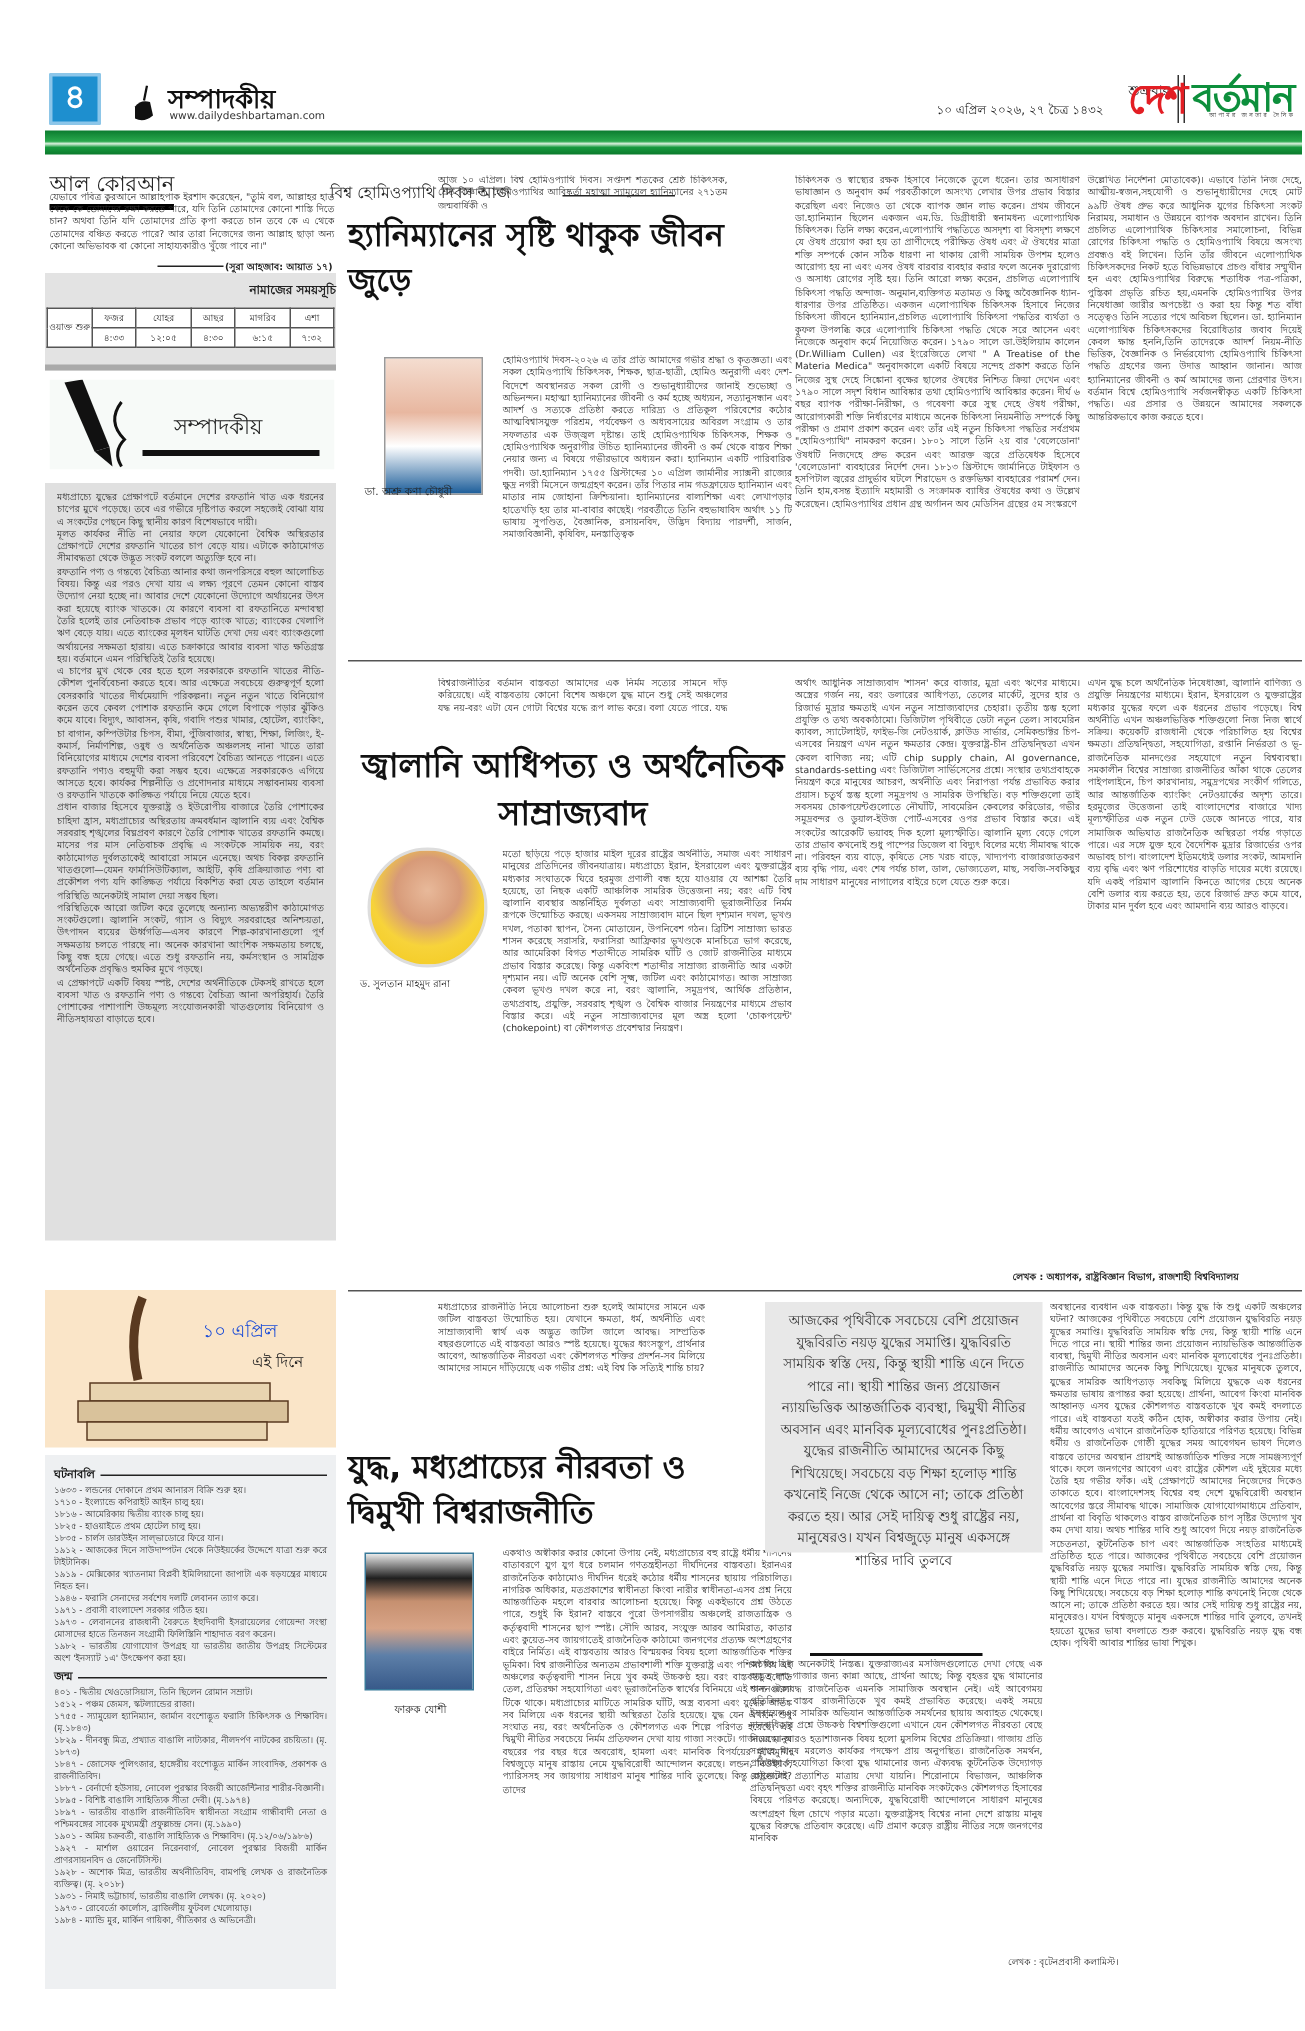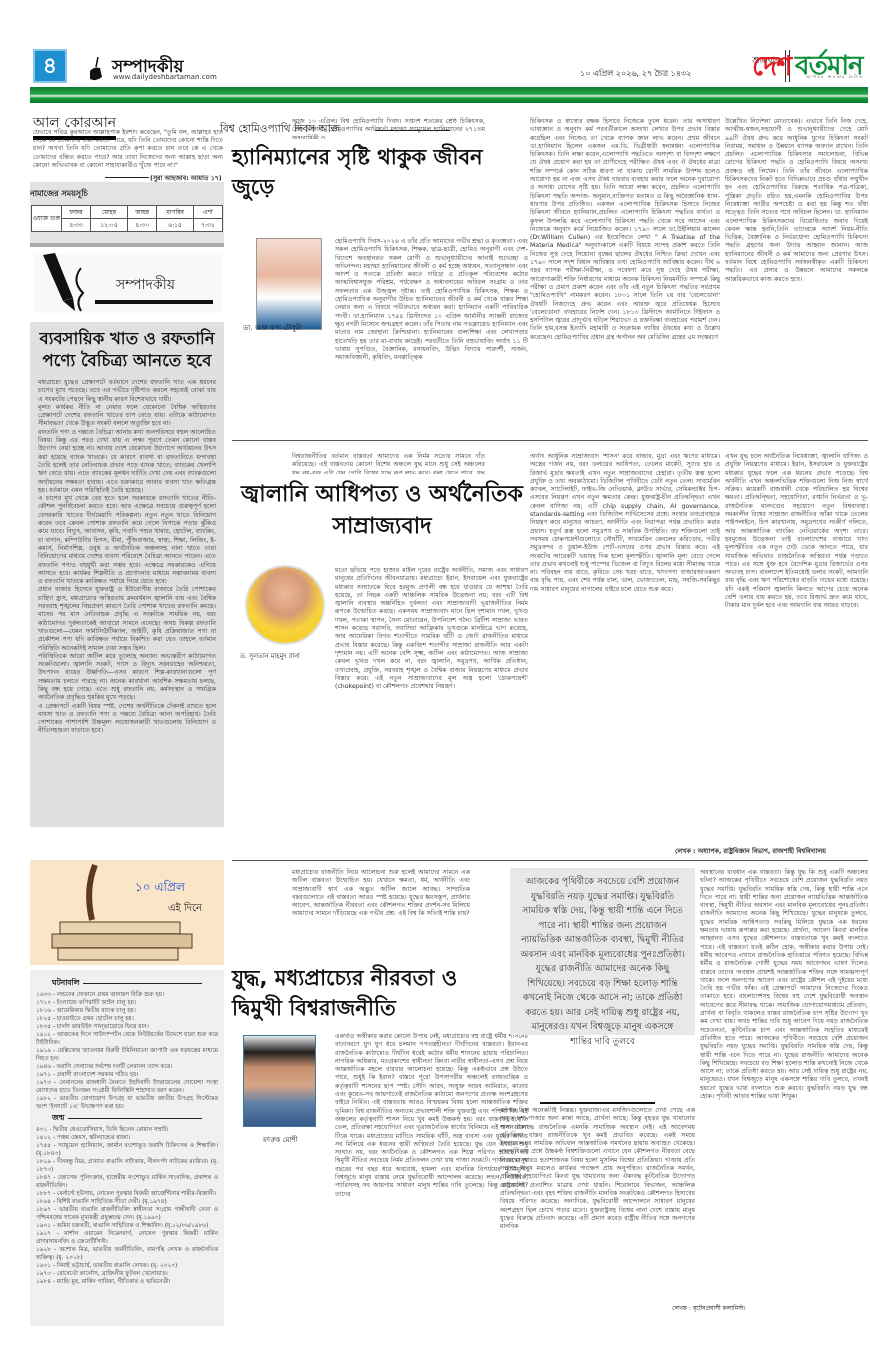--- a/index.html
+++ b/index.html
@@ -6,50 +6,50 @@
 body{width:870px;height:1354px;background:#fff;font-family:"DejaVu Serif",serif;color:#222;position:relative;overflow:hidden}
 .abs{position:absolute}
 .body-text{font-size:6.2px;line-height:8.3px;text-align:justify;color:#333;font-family:"DejaVu Sans",sans-serif;overflow:hidden}
 .body-text p{margin-bottom:0}
 
 #pageno{left:33px;top:49px;width:34px;height:34px;background:#1e8fcf;border:2px solid #8cc6ea;color:#fff;font:bold 22px "DejaVu Sans",sans-serif;text-align:center;line-height:30px}
 #pen-logo{left:86px;top:57px;width:20px;height:26px}
 #section-title{left:112px;top:53px;font:bold 17px "DejaVu Sans",sans-serif;color:#111}
 #site-url{left:113px;top:73px;font:7px "DejaVu Sans",sans-serif;color:#333}
 #day{left:640px;top:53px;font:9px "DejaVu Sans",sans-serif;color:#222;text-align:right;width:140px}
-#date{left:580px;top:67px;font:8px "DejaVu Sans",sans-serif;color:#222;text-align:left;width:200px}
+#date{left:580px;top:67px;font:8px "DejaVu Sans",sans-serif;color:#222;text-align:center;width:200px}
 #vdiv{left:785px;top:50px;width:5px;height:32px;border-left:1.5px solid #333;border-right:1.5px solid #333}
 #brand-desh{left:795px;top:45px;font:bold 27px "DejaVu Sans",sans-serif;color:#e31e24;letter-spacing:-1px}
 #brand-bartaman{left:835px;top:45px;font:bold 27px "DejaVu Sans",sans-serif;color:#0d8f3c;letter-spacing:-1px}
 #brand-tag{left:806px;top:74px;font:4px "DejaVu Sans",sans-serif;color:#333;letter-spacing:1.5px}
 #green-bar{left:30px;top:87px;width:838px;height:16px;background:linear-gradient(180deg,#0c7c2f 0%,#2aa84d 45%,#d9f0dc 55%,#17993e 70%,#0b7a2c 100%)}
 
 #quran-title{left:33px;top:111px;font:14px "DejaVu Sans",sans-serif;color:#222;border-bottom:4px solid #000000;padding-bottom:1px}
 #quran-text{left:33px;top:128px;width:190px;font-size:6.2px;line-height:8.2px}
 #quran-ref-line{left:105px;top:177px;width:44px;border-top:1px solid #222}
 #quran-ref{left:150px;top:173px;font:bold 6.3px "DejaVu Sans",sans-serif;color:#222}
 
 #namaz-box{left:30px;top:182px;width:194px;height:65px;background:#e3e3e3;border-bottom:4px solid #aaa}
-#namaz-title{position:absolute;left:0;top:5px;width:100%;text-align:left;font:bold 8px "DejaVu Sans",sans-serif;color:#222}
+#namaz-title{position:absolute;left:0;top:5px;width:100%;text-align:right;font:bold 8px "DejaVu Sans",sans-serif;color:#222}
 #namaz-table{position:absolute;left:1px;top:23px;width:192px;border-collapse:collapse;background:#fff;font:6px "DejaVu Sans",sans-serif}
 #namaz-table td{border:1px solid #555;text-align:center;height:13px;color:#222}
 
 #ed-logo{left:33px;top:253px;width:190px;height:60px}
 #ed-logo-label{left:116px;top:273px;font:14px "DejaVu Sans",sans-serif;color:#222}
 #ed-line{left:95px;top:300px;width:118px;height:4px;background:#111}
 
 #ed-box{left:30px;top:322px;width:194px;height:505px;background:#e0e0e0;padding:6px 8px}
 #ed-head{font:bold 16.5px "DejaVu Sans",sans-serif;text-align:center;line-height:22px;color:#111;margin-bottom:6px}
 #ed-body{height:460px}
 
 #tday-img{left:30px;top:860px;width:194px;height:105px;background:#fae5c8}
 #tday-date{left:135px;top:878px;font:12px "DejaVu Sans",sans-serif;color:#1d4ed8}
 #tday-sub{left:168px;top:900px;font:10px "DejaVu Sans",sans-serif;color:#222}
 #tday-box{left:30px;top:970px;width:194px;height:356px;background:#eef0f2;padding:5px 6px}
-.tday-h{font:bold 7.5px "DejaVu Sans",sans-serif;color:#111;margin:2px 16px 1px;display:flex;align-items:center}
+.tday-h{font:bold 7.5px "DejaVu Sans",sans-serif;color:#111;margin:2px 0 1px;display:flex;align-items:center}
 .tday-h:after{content:"";flex:1;border-top:1px solid #222;margin-left:4px}
 .tday-item{font:5.8px "DejaVu Sans",sans-serif;line-height:8px;color:#333;text-align:justify}
 .hrule{height:1px;background:#555}
 
 #h-kicker{left:220px;top:121px;font:10.5px "DejaVu Sans",sans-serif;color:#222}
 #h-kicker-line{left:375px;top:130px;width:75px;border-top:1px solid #222}
 #h-title{left:232px;top:140px;width:350px;font:bold 21px "DejaVu Sans",sans-serif;line-height:30px;color:#111}
 #h-photo{left:256px;top:238px;width:66px;height:92px;background:linear-gradient(180deg,#f4ddd0 0%,#e8b7a0 40%,#fff 65%,#1d5e9a 100%);border:1px solid #999}
 #h-caption{left:243px;top:322px;font:7px "DejaVu Sans",sans-serif;color:#222}
 #h-intro{left:292px;top:117px;width:193px}
@@ -126,21 +126,20 @@
 <svg class="abs" id="ed-logo" viewBox="0 0 190 60">
   <rect x="0" y="0" width="190" height="60" fill="#f7faf8"></rect>
   <path d="M10 2 L22 0 L40 45 L30 48 Z" fill="#111"></path>
   <path d="M30 48 L40 45 L42 58 Z" fill="#111"></path>
   <path d="M48 15 Q38 28 50 40 Q42 48 48 58" stroke="#111" stroke-width="2" fill="none"></path>
 </svg>
 <div class="abs" id="ed-logo-label">সম্পাদকীয়</div>
 <div class="abs" id="ed-line"></div>
 
 <div class="abs" id="ed-box">
-  <div id="ed-head">ব্যবসায়িক খাত ও রফতানি পণ্যে বৈচিত্র্য আনতে হবে</div>
   <div id="ed-body" class="body-text">
     <p>মধ্যপ্রাচ্যে যুদ্ধের প্রেক্ষাপটে বর্তমানে দেশের রফতানি খাত এক ধরনের চাপের মুখে পড়েছে। তবে এর গভীরে দৃষ্টিপাত করলে সহজেই বোঝা যায় এ সংকটের পেছনে কিছু স্থানীয় কারণ বিশেষভাবে দায়ী।</p>
     <p>মূলত কার্যকর নীতি না নেয়ার ফলে যেকোনো বৈশ্বিক অস্থিরতার প্রেক্ষাপটে দেশের রফতানি খাতের চাপ বেড়ে যায়। এটাকে কাঠামোগত সীমাবদ্ধতা থেকে উদ্ভূত সংকট বললে অত্যুক্তি হবে না।</p>
     <p>রফতানি পণ্য ও গন্তব্যে বৈচিত্র্য আনার কথা জনপরিসরে বহুল আলোচিত বিষয়। কিন্তু এর পরও দেখা যায় এ লক্ষ্য পূরণে তেমন কোনো বাস্তব উদ্যোগ নেয়া হচ্ছে না। আবার দেশে যেকোনো উদ্যোগে অর্থায়নের উৎস করা হয়েছে ব্যাংক খাতকে। যে কারণে ব্যবসা বা রফতানিতে মন্দাবস্থা তৈরি হলেই তার নেতিবাচক প্রভাব পড়ে ব্যাংক খাতে; ব্যাংকের খেলাপি ঋণ বেড়ে যায়। এতে ব্যাংকের মূলধন ঘাটতি দেখা দেয় এবং ব্যাংকগুলো অর্থায়নের সক্ষমতা হারায়। এতে চক্রাকারে আবার ব্যবসা খাত ক্ষতিগ্রস্ত হয়। বর্তমানে এমন পরিস্থিতিই তৈরি হয়েছে।</p>
     <p>এ চাপের মুখ থেকে বের হতে হলে সরকারকে রফতানি খাতের নীতি-কৌশল পুনর্বিবেচনা করতে হবে। আর এক্ষেত্রে সবচেয়ে গুরুত্বপূর্ণ হলো বেসরকারি খাতের দীর্ঘমেয়াদি পরিকল্পনা। নতুন নতুন খাতে বিনিয়োগ করেন তবে কেবল পোশাক রফতানি কমে গেলে বিপাকে পড়ার ঝুঁকিও কমে যাবে। বিদ্যুৎ, আবাসন, কৃষি, গবাদি পশুর খামার, হোটেল, ব্যাংকিং, চা বাগান, কম্পিউটার চিপস, বীমা, পুঁজিবাজার, স্বাস্থ্য, শিক্ষা, লিজিং, ই-কমার্স, নির্মাণশিল্প, ওষুধ ও অর্থনৈতিক অঞ্চলসহ নানা খাতে তারা বিনিয়োগের মাধ্যমে দেশের ব্যবসা পরিবেশে বৈচিত্র্য আনতে পারেন। এতে রফতানি পণ্যও বহুমুখী করা সম্ভব হবে। এক্ষেত্রে সরকারকেও এগিয়ে আসতে হবে। কার্যকর শিল্পনীতি ও প্রণোদনার মাধ্যমে সম্ভাবনাময় ব্যবসা ও রফতানি খাতকে কাঙ্ক্ষিত পর্যায়ে নিয়ে যেতে হবে।</p>
     <p>প্রধান বাজার হিসেবে যুক্তরাষ্ট্র ও ইউরোপীয় বাজারে তৈরি পোশাকের চাহিদা হ্রাস, মধ্যপ্রাচ্যের অস্থিরতায় ক্রমবর্ধমান জ্বালানি ব্যয় এবং বৈশ্বিক সরবরাহ শৃঙ্খলের বিঘ্নপ্রবণ কারণে তৈরি পোশাক খাতের রফতানি কমছে। মাসের পর মাস নেতিবাচক প্রবৃদ্ধি এ সংকটকে সাময়িক নয়, বরং কাঠামোগত দুর্বলতাকেই আবারো সামনে এনেছে। অথচ বিকল্প রফতানি খাতগুলো—যেমন ফার্মাসিউটিক্যাল, আইটি, কৃষি প্রক্রিয়াজাত পণ্য বা প্রকৌশল পণ্য যদি কাঙ্ক্ষিত পর্যায়ে বিকশিত করা যেত তাহলে বর্তমান পরিস্থিতি অনেকটাই সামাল দেয়া সম্ভব ছিল।</p>
     <p>পরিস্থিতিকে আরো জটিল করে তুলেছে অন্যান্য অভ্যন্তরীণ কাঠামোগত সংকটগুলো। জ্বালানি সংকট, গ্যাস ও বিদ্যুৎ সরবরাহের অনিশ্চয়তা, উৎপাদন ব্যয়ের ঊর্ধ্বগতি—এসব কারণে শিল্প-কারখানাগুলো পূর্ণ সক্ষমতায় চলতে পারছে না। অনেক কারখানা আংশিক সক্ষমতায় চলছে, কিছু বন্ধ হয়ে গেছে। এতে শুধু রফতানি নয়, কর্মসংস্থান ও সামগ্রিক অর্থনৈতিক প্রবৃদ্ধিও হুমকির মুখে পড়ছে।</p>
     <p>এ প্রেক্ষাপটে একটি বিষয় স্পষ্ট, দেশের অর্থনীতিকে টেকসই রাখতে হলে ব্যবসা খাত ও রফতানি পণ্য ও গন্তব্যে বৈচিত্র্য আনা অপরিহার্য। তৈরি পোশাকের পাশাপাশি উচ্চমূল্য সংযোজনকারী খাতগুলোয় বিনিয়োগ ও নীতিসহায়তা বাড়াতে হবে।</p>
   </div>
 </div>
@@ -192,21 +191,21 @@
 <div class="abs" id="h-title" style="left:232px;width:300px;top:142px">হ্যানিম্যানের সৃষ্টি থাকুক জীবন জুড়ে</div>
 <div class="abs" id="h-photo"></div>
 <div class="abs" id="h-caption">ডা. অশ্রু কণা চৌধুরী</div>
 <div class="abs body-text" id="h-col1">হোমিওপ্যাথি দিবস-২০২৬ এ তাঁর প্রতি আমাদের গভীর শ্রদ্ধা ও কৃতজ্ঞতা। এবং সকল হোমিওপ্যাথি চিকিৎসক, শিক্ষক, ছাত্র-ছাত্রী, হোমিও অনুরাগী এবং দেশ-বিদেশে অবস্থানরত সকল রোগী ও শুভানুধ্যায়ীদের জানাই শুভেচ্ছা ও অভিনন্দন। মহাত্মা হ্যানিম্যানের জীবনী ও কর্ম হচ্ছে অধ্যয়ন, সত্যানুসন্ধান এবং আদর্শ ও সত্যকে প্রতিষ্ঠা করতে দারিদ্র্য ও প্রতিকূল পরিবেশের কঠোর আত্মবিশ্বাসযুক্ত পরিশ্রম, পর্যবেক্ষণ ও অধ্যবসায়ের অবিরল সংগ্রাম ও তার সফলতার এক উজ্জ্বল দৃষ্টান্ত। তাই হোমিওপ্যাথিক চিকিৎসক, শিক্ষক ও হোমিওপ্যাথিক অনুরাগীর উচিত হ্যানিম্যানের জীবনী ও কর্ম থেকে বাস্তব শিক্ষা নেয়ার জন্য এ বিষয়ে গভীরভাবে অধ্যয়ন করা। হ্যানিম্যান একটি পারিবারিক পদবী। ডা.হ্যানিম্যান ১৭৫৫ খ্রিস্টাব্দের ১০ এপ্রিল জার্মানীর স্যাক্সনী রাজ্যের ক্ষুদ্র নগরী মিসেনে জন্মগ্রহণ করেন। তাঁর পিতার নাম গডফ্রায়েড হ্যানিম্যান এবং মাতার নাম জোহানা ক্রিশ্চিয়ানা। হ্যানিম্যানের বাল্যশিক্ষা এবং লেখাপড়ার হাতেখড়ি হয় তার মা-বাবার কাছেই। পরবর্তীতে তিনি বহুভাষাবিদ অর্থাৎ ১১ টি ভাষায় সুপণ্ডিত, বৈজ্ঞানিক, রসায়নবিদ, উদ্ভিদ বিদ্যায় পারদর্শী, সার্জন, সমাজবিজ্ঞানী, কৃষিবিদ, মনস্তাত্ত্বিক</div>
 <div class="abs body-text" id="h-col2">চিকিৎসক ও স্বাস্থ্যের রক্ষক হিসাবে নিজেকে তুলে ধরেন। তার অসাধারণ ভাষাজ্ঞান ও অনুবাদ কর্ম পরবর্তীকালে অসংখ্য লেখার উপর প্রভাব বিস্তার করেছিল এবং নিজেও তা থেকে ব্যাপক জ্ঞান লাভ করেন। প্রথম জীবনে ডা.হ্যানিম্যান ছিলেন একজন এম.ডি. ডিগ্রীধারী স্বনামধন্য এলোপ্যাথিক চিকিৎসক। তিনি লক্ষ্য করেন,এলোপ্যাথি পদ্ধতিতে অসদৃশ্য বা বিসদৃশ্য লক্ষণে যে ঔষধ প্রয়োগ করা হয় তা প্রাণীদেহে পরীক্ষিত ঔষধ এবং ঐ ঔষধের মাত্রা শক্তি সম্পর্কে কোন সঠিক ধারণা না থাকায় রোগী সাময়িক উপশম হলেও আরোগ্য হয় না এবং এসব ঔষধ বারবার ব্যবহার করার ফলে অনেক দুরারোগ্য ও অসাধ্য রোগের সৃষ্টি হয়। তিনি আরো লক্ষ্য করেন, প্রচলিত এলোপ্যাথি চিকিৎসা পদ্ধতি অন্দাজ- অনুমান,ব্যক্তিগত মতামত ও কিছু অবৈজ্ঞানিক ধ্যান-ধারণার উপর প্রতিষ্ঠিত। একজন এলোপ্যাথিক চিকিৎসক হিসাবে নিজের চিকিৎসা জীবনে হ্যানিম্যান,প্রচলিত এলোপ্যাথি চিকিৎসা পদ্ধতির ব্যর্থতা ও কুফল উপলব্ধি করে এলোপ্যাথি চিকিৎসা পদ্ধতি থেকে সরে আসেন এবং নিজেকে অনুবাদ কর্মে নিয়োজিত করেন। ১৭৯০ সালে ডা.উইলিয়াম কালেন (Dr.William Cullen) এর ইংরেজিতে লেখা " A Treatise of the Materia Medica" অনুবাদকালে একটি বিষয়ে সন্দেহ প্রকাশ করতে তিনি নিজের সুস্থ দেহে সিঙ্কোনা বৃক্ষের ছালের ঔষধের নিশ্চিত ক্রিয়া দেখেন এবং ১৭৯০ সালে সদৃশ বিধান আবিষ্কার তথা হোমিওপ্যাথি আবিষ্কার করেন। দীর্ঘ ৬ বছর ব্যাপক পরীক্ষা-নিরীক্ষা, ও গবেষণা করে সুস্থ দেহে ঔষধ পরীক্ষা, আরোগ্যকারী শক্তি নির্ধারণের মাধ্যমে অনেক চিকিৎসা নিয়মনীতি সম্পর্কে কিছু পরীক্ষা ও প্রমাণ প্রকাশ করেন এবং তাঁর এই নতুন চিকিৎসা পদ্ধতির সর্বপ্রথম "হোমিওপ্যাথি" নামকরণ করেন। ১৮০১ সালে তিনি ২য় বার 'বেলেডোনা' ঔষধটি নিজদেহে প্রুভ করেন এবং আরক্ত জ্বরে প্রতিষেধক হিসেবে 'বেলেডোনা' ব্যবহারের নির্দেশ দেন। ১৮১৩ খ্রিস্টাব্দে জার্মানিতে টাইফাস ও হসপিটাল জ্বরের প্রাদুর্ভাব ঘটলে শিরাভেদ ও রক্তভিক্ষা ব্যবহারের পরামর্শ দেন। তিনি হাম,বসন্ত ইত্যাদি মহামারী ও সংক্রামক ব্যাধির ঔষধের কথা ও উল্লেখ করেছেন। হোমিওপ্যাথির প্রধান গ্রন্থ অর্গানন অব মেডিসিন গ্রন্থের ৫ম সংস্করণে</div>
 <div class="abs body-text" id="h-col3">উল্লেখিত নির্দেশনা মোতাবেক)। এভাবে তিনি নিজ দেহে, আত্মীয়-স্বজন,সহযোগী ও শুভানুধ্যায়ীদের দেহে মোট ৯৯টি ঔষধ প্রুভ করে আধুনিক যুগের চিকিৎসা সংকট নিরাময়, সমাধান ও উন্নয়নে ব্যাপক অবদান রাখেন। তিনি প্রচলিত এলোপ্যাথিক চিকিৎসার সমালোচনা, বিভিন্ন রোগের চিকিৎসা পদ্ধতি ও হোমিওপ্যাথি বিষয়ে অসংখ্য প্রবন্ধও বই লিখেন। তিনি তাঁর জীবনে এলোপ্যাথিক চিকিৎসকদের নিকট হতে বিভিন্নভাবে প্রচণ্ড বাঁধার সম্মুখীন হন এবং হোমিওপ্যাথির বিরুদ্ধে শতাধিক পত্র-পত্রিকা, পুস্তিকা প্রভৃতি রচিত হয়,এমনকি হোমিওপ্যাথির উপর নিষেধাজ্ঞা জারীর অপচেষ্টা ও করা হয় কিন্তু শত বাঁধা সত্ত্বেও তিনি সত্যের পথে অবিচল ছিলেন। ডা. হ্যানিম্যান এলোপ্যাথিক চিকিৎসকদের বিরোধিতার জবাব দিয়েই কেবল ক্ষান্ত হননি,তিনি তাদেরকে আদর্শ নিয়ম-নীতি ভিত্তিক, বৈজ্ঞানিক ও নির্ভরযোগ্য হোমিওপ্যাথি চিকিৎসা পদ্ধতি গ্রহণের জন্য উদাত্ত আহ্বান জানান। আজ হ্যানিম্যানের জীবনী ও কর্ম আমাদের জন্য প্রেরণার উৎস। বর্তমান বিশ্বে হোমিওপ্যাথি সর্বজনস্বীকৃত একটি চিকিৎসা পদ্ধতি। এর প্রসার ও উন্নয়নে আমাদের সকলকে আন্তরিকভাবে কাজ করতে হবে।</div>
 
 <div class="abs hrule" style="left:232px;top:440px;width:636px"></div>
 
 <div class="abs body-text" id="j-top1">বিশ্বরাজনীতির বর্তমান বাস্তবতা আমাদের এক নির্মম সত্যের সামনে দাঁড় করিয়েছে। এই বাস্তবতায় কোনো বিশেষ অঞ্চলে যুদ্ধ মানে শুধু সেই অঞ্চলের যুদ্ধ নয়-বরং এটা যেন গোটা বিশ্বের যুদ্ধে রূপ লাভ করে। বলা যেতে পারে, যুদ্ধ কেবল সীমান্তে সীমাবদ্ধ থাকে না; যুদ্ধের অভিঘাত বা প্রভাব ঢেউয়ের মতো ছড়িয়ে পড়ে হাজার মাইল দূরের রাষ্ট্রের অর্থনীতি, সমাজ</div>
-<div class="abs" id="j-title" style="left:232px;top:478px;width:300px">জ্বালানি আধিপত্য ও অর্থনৈতিক সাম্রাজ্যবাদ</div>
+<div class="abs" id="j-title" style="left:232px;top:496px;width:300px">জ্বালানি আধিপত্য ও অর্থনৈতিক সাম্রাজ্যবাদ</div>
 <div class="abs" id="j-photo"></div>
 <div class="abs" id="j-caption">ড. সুলতান মাহমুদ রানা</div>
 <div class="abs body-text" id="j-col1">মতো ছড়িয়ে পড়ে হাজার মাইল দূরের রাষ্ট্রের অর্থনীতি, সমাজ এবং সাধারণ মানুষের প্রতিদিনের জীবনযাত্রায়। মধ্যপ্রাচ্যে ইরান, ইসরায়েল এবং যুক্তরাষ্ট্রের মধ্যকার সংঘাতকে ঘিরে হরমুজ প্রণালী বন্ধ হয়ে যাওয়ার যে আশঙ্কা তৈরি হয়েছে, তা নিছক একটি আঞ্চলিক সামরিক উত্তেজনা নয়; বরং এটি বিশ্ব জ্বালানি ব্যবস্থার অন্তর্নিহিত দুর্বলতা এবং সাম্রাজ্যবাদী ভূরাজনীতির নির্মম রূপকে উন্মোচিত করছে। একসময় সাম্রাজ্যবাদ মানে ছিল দৃশ্যমান দখল, ভূখণ্ড দখল, পতাকা স্থাপন, সৈন্য মোতায়েন, উপনিবেশ গঠন। ব্রিটিশ সাম্রাজ্য ভারত শাসন করেছে সরাসরি, ফরাসিরা আফ্রিকার ভূখণ্ডকে মানচিত্রে ভাগ করেছে, আর আমেরিকা বিগত শতাব্দীতে সামরিক ঘাঁটি ও জোট রাজনীতির মাধ্যমে প্রভাব বিস্তার করেছে। কিন্তু একবিংশ শতাব্দীর সাম্রাজ্য রাজনীতি আর একটা দৃশ্যমান নয়। এটি অনেক বেশি সূক্ষ্ম, জটিল এবং কাঠামোগত। আজ সাম্রাজ্য কেবল ভূখণ্ড দখল করে না, বরং জ্বালানি, সমুদ্রপথ, আর্থিক প্রতিষ্ঠান, তথ্যপ্রবাহ, প্রযুক্তি, সরবরাহ শৃঙ্খল ও বৈশ্বিক বাজার নিয়ন্ত্রণের মাধ্যমে প্রভাব বিস্তার করে। এই নতুন সাম্রাজ্যবাদের মূল অস্ত্র হলো 'চোকপয়েন্ট' (chokepoint) বা কৌশলগত প্রবেশদ্বার নিয়ন্ত্রণ।</div>
 <div class="abs body-text" id="j-col2">অর্থাৎ আধুনিক সাম্রাজ্যবাদ 'শাসন' করে বাজার, মুদ্রা এবং ঋণের মাধ্যমে। অস্ত্রের গর্জন নয়, বরং ডলারের আধিপত্য, তেলের মার্কেট, সুদের হার ও রিজার্ভ মুদ্রার ক্ষমতাই এখন নতুন সাম্রাজ্যবাদের চেহারা। তৃতীয় স্তম্ভ হলো প্রযুক্তি ও তথ্য অবকাঠামো। ডিজিটাল পৃথিবীতে ডেটা নতুন তেল। সাবমেরিন ক্যাবল, স্যাটেলাইট, ফাইভ-জি নেটওয়ার্ক, ক্লাউড সার্ভার, সেমিকন্ডাক্টর চিপ-এসবের নিয়ন্ত্রণ এখন নতুন ক্ষমতার কেন্দ্র। যুক্তরাষ্ট্র-চীন প্রতিদ্বন্দ্বিতা এখন কেবল বাণিজ্য নয়; এটি chip supply chain, AI governance, standards-setting এবং ডিজিটাল সার্ভিসেসের প্রশ্নে। সংস্থার তথ্যপ্রবাহকে নিয়ন্ত্রণ করে মানুষের আচরণ, অর্থনীতি এবং নিরাপত্তা পর্যন্ত প্রভাবিত করার প্রয়াস। চতুর্থ স্তম্ভ হলো সমুদ্রপথ ও সামরিক উপস্থিতি। বড় শক্তিগুলো তাই সবসময় চোকপয়েন্টগুলোতে নৌঘাঁটি, সাবমেরিন কেবলের করিডোর, গভীর সমুদ্রবন্দর ও ডুয়াল-ইউজ পোর্ট-এসবের ওপর প্রভাব বিস্তার করে। এই সংকটের আরেকটি ভয়াবহ দিক হলো মূল্যস্ফীতি। জ্বালানি মূল্য বেড়ে গেলে তার প্রভাব কখনোই শুধু পাম্পের ডিজেল বা বিদ্যুৎ বিলের মধ্যে সীমাবদ্ধ থাকে না। পরিবহন ব্যয় বাড়ে, কৃষিতে সেচ খরচ বাড়ে, খাদ্যপণ্য বাজারজাতকরণ ব্যয় বৃদ্ধি পায়, এবং শেষ পর্যন্ত চাল, ডাল, ভোজ্যতেল, মাছ, সবজি-সবকিছুর দাম সাধারণ মানুষের নাগালের বাইরে চলে যেতে শুরু করে।</div>
 <div class="abs body-text" id="j-col3" style="height:400px">এখন যুদ্ধ চলে অর্থনৈতিক নিষেধাজ্ঞা, জ্বালানি বাণিজ্য ও প্রযুক্তি নিয়ন্ত্রণের মাধ্যমে। ইরান, ইসরায়েল ও যুক্তরাষ্ট্রের মধ্যকার যুদ্ধের ফলে এক ধরনের প্রভাব পড়েছে। বিশ্ব অর্থনীতি এখন অঞ্চলভিত্তিক শক্তিগুলো নিজ নিজ স্বার্থে সক্রিয়। কয়েকটি রাজধানী থেকে পরিচালিত হয় বিশ্বের ক্ষমতা। প্রতিদ্বন্দ্বিতা, সহযোগিতা, রপ্তানি নির্ভরতা ও ভূ-রাজনৈতিক মানদণ্ডের সহযোগে নতুন বিশ্বব্যবস্থা। সমকালীন বিশ্বের সাম্রাজ্য রাজনীতির আঁকা থাকে তেলের পাইপলাইনে, চিপ কারখানায়, সমুদ্রপথের সংকীর্ণ গলিতে, আর আন্তর্জাতিক ব্যাংকিং নেটওয়ার্কের অদৃশ্য তারে। হরমুজের উত্তেজনা তাই বাংলাদেশের বাজারে খাদ্য মূল্যস্ফীতির এক নতুন ঢেউ ডেকে আনতে পারে, যার সামাজিক অভিঘাত রাজনৈতিক অস্থিরতা পর্যন্ত গড়াতে পারে। এর সঙ্গে যুক্ত হবে বৈদেশিক মুদ্রার রিজার্ভের ওপর অভাবহ চাপ। বাংলাদেশ ইতিমধ্যেই ডলার সংকট, আমদানি ব্যয় বৃদ্ধি এবং ঋণ পরিশোধের বাড়তি দায়ের মধ্যে রয়েছে। যদি একই পরিমাণ জ্বালানি কিনতে আগের চেয়ে অনেক বেশি ডলার ব্যয় করতে হয়, তবে রিজার্ভ দ্রুত কমে যাবে, টাকার মান দুর্বল হবে এবং আমদানি ব্যয় আরও বাড়বে।</div>
 <div class="abs" id="j-author" style="left:675px;top:846px">লেখক : অধ্যাপক, রাষ্ট্রবিজ্ঞান বিভাগ, রাজশাহী বিশ্ববিদ্যালয়</div>
 
 <div class="abs hrule" style="left:232px;top:860px;width:636px"></div>
 
 <div class="abs body-text" id="w-top" style="left:292px;width:178px">মধ্যপ্রাচ্যের রাজনীতি নিয়ে আলোচনা শুরু হলেই আমাদের সামনে এক জটিল বাস্তবতা উন্মোচিত হয়। যেখানে ক্ষমতা, ধর্ম, অর্থনীতি এবং সাম্রাজ্যবাদী স্বার্থ এক অদ্ভুত জটিল জালে আবদ্ধ। সাম্প্রতিক বছরগুলোতে এই বাস্তবতা আরও স্পষ্ট হয়েছে। যুদ্ধের ধ্বংসস্তূপ, প্রার্থনার আবেগ, আন্তর্জাতিক নীরবতা এবং কৌশলগত শক্তির প্রদর্শন-সব মিলিয়ে আমাদের সামনে দাঁড়িয়েছে এক গভীর প্রশ্ন: এই বিশ্ব কি সত্যিই শান্তি চায়?</div>

